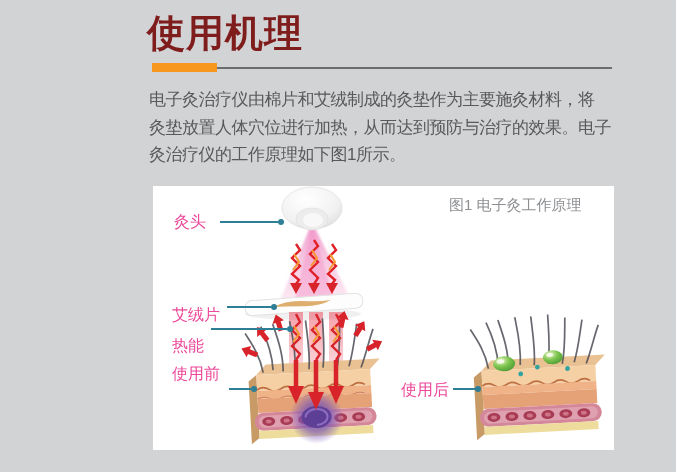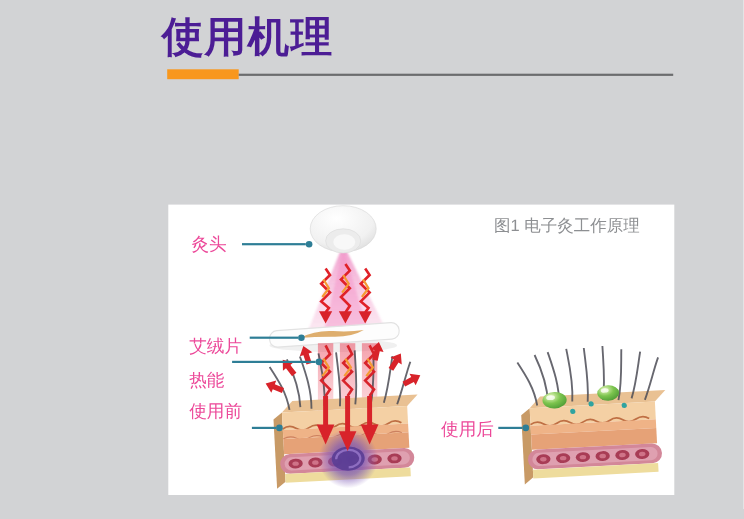--- a/index.html
+++ b/index.html
@@ -5,41 +5,40 @@
   html,body{margin:0;padding:0;}
   .canvas{
     position:relative;
     width:676px;height:472px;
     background:#d2d3d5;
     overflow:hidden;
     font-family:"Liberation Sans", sans-serif;
   }
   .page-title{
     position:absolute;left:147px;top:8px;margin:0;
-    font-size:38px;font-weight:bold;color:#4c1d95;
+    font-size:38px;font-weight:bold;color:#7f1d1d;
     letter-spacing:1px;white-space:nowrap;
   }
   .accent-bar{
     position:absolute;left:152px;top:63px;width:65px;height:9px;
     background:#f8971d;
   }
   .title-rule{
     position:absolute;left:217px;top:67px;width:395px;height:2px;
     background:#6b6c6e;
   }
   .intro{
     position:absolute;left:149px;top:86px;width:480px;
     font-size:17px;line-height:27.5px;color:#58595b;
     letter-spacing:-0.5px;font-weight:500;
   }
   .intro div{white-space:nowrap;}
   .figure-card{
-    position:absolute;left:153px;top:186px;width:423px;height:264px;
+    position:absolute;left:153px;top:186px;width:461px;height:264px;
     background:#ffffff;
-    padding-left:37px;
   }
   .figure-card svg{position:absolute;left:0;top:0;}
   .fig-caption{
     position:absolute;left:296px;top:10px;
     font-size:15px;color:#8d8f92;white-space:nowrap;
   }
   .fig-label{
     position:absolute;font-size:16px;color:#ec4899;white-space:nowrap;
   }
   .leader{
@@ -52,20 +51,25 @@
 </style>
 </head>
 <body>
 
 <div class="canvas">
 
   <h1 class="page-title">使用机理</h1>
   <div class="accent-bar"></div>
   <div class="title-rule"></div>
 
+  <div class="intro">
+    <div>电子灸治疗仪由棉片和艾绒制成的灸垫作为主要施灸材料，将</div>
+    <div>灸垫放置人体穴位进行加热，从而达到预防与治疗的效果。电子</div>
+    <div>灸治疗仪的工作原理如下图1所示。</div>
+  </div>
 
   <div class="figure-card">
 
     <svg viewBox="0 0 461 264" width="461" height="264">
       <defs>
         <radialGradient id="puckG" cx="40%" cy="28%" r="85%">
           <stop offset="0%" stop-color="#ffffff"></stop>
           <stop offset="65%" stop-color="#f1f1f1"></stop>
           <stop offset="100%" stop-color="#d7d7d7"></stop>
         </radialGradient>

